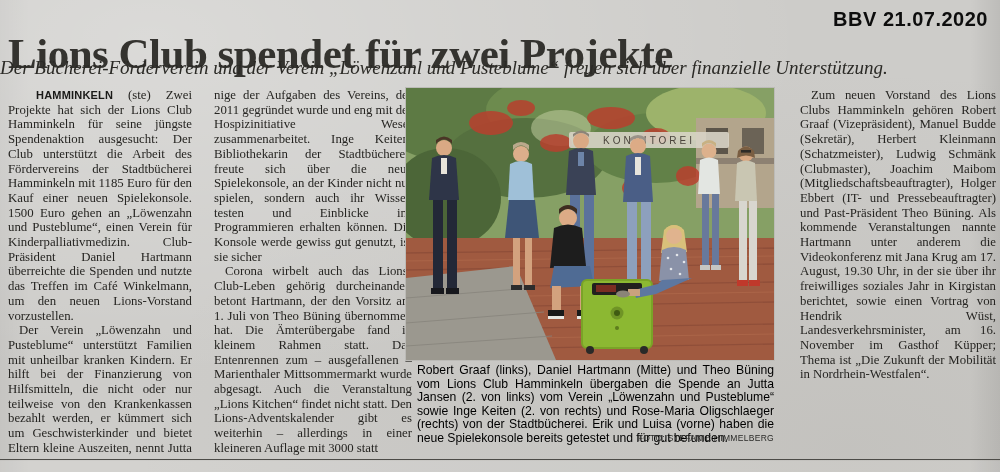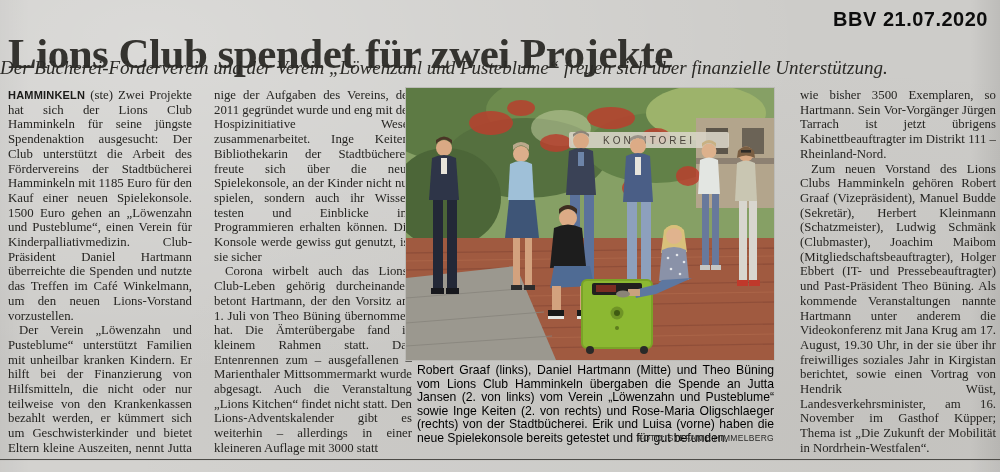--- a/index.html
+++ b/index.html
@@ -31,21 +31,21 @@
   .col-1{left:8px;width:184px;}
   .col-2{left:214px;width:198px;}
   .col-3{left:800px;width:196px;}
   .col p{
     margin:0;font-size:12.8px;line-height:14.7px;text-align:justify;
     word-spacing:-0.2px;hyphens:auto;-webkit-hyphens:auto;color:#262522;
   }
   .col p.indent{text-indent:11px;}
   .dateline{
     font-family:"Liberation Sans",sans-serif;font-weight:bold;
-    font-size:11px;letter-spacing:.2px;color:#1a1a18;
+    font-size:11px;letter-spacing:.2px;color:#1a1a18;margin-left:28px;
   }
   .figure{position:absolute;left:406px;top:88px;width:368px;}
   .photo{
     display:block;width:368px;height:272px;
     outline:1px solid #bcbbb7;background:#86a065;
   }
   .caption{
     margin:4px 0 0 11px;
     font-family:Liberation Sans, sans-serif;
     font-size:12.2px;line-height:13.5px;text-align:justify;
@@ -238,18 +238,17 @@
       <polygon points="256,192 286,190 250,206 230,210 228,202 252,196" fill="#5d77a0"></polygon>
       <rect x="222" y="201" width="12" height="7" fill="#caa27e"></rect>
       <ellipse cx="217" cy="206" rx="7" ry="3.5" fill="#8a8478"></ellipse>
     </g>
   </svg>
   <p class="caption">Robert Graaf (links), Daniel Hartmann (Mitte) und Theo Büning vom Lions Club Hamminkeln übergaben die Spende an Jutta Jansen (2. von links) vom Verein „Löwenzahn und Pusteblume“ sowie Inge Keiten (2. von rechts) und Rose-Maria Oligschlaeger (rechts) von der Stadtbücherei. Erik und Luisa (vorne) haben die neue Spielekonsole bereits getestet und für gut befunden.</p>
   <div class="photo-credit">FOTO: STEFANIE HIMMELBERG</div>
 </div>
 
 <div class="col col-3">
-  <p>wie bisher 3500 Exemplaren, so Hartmann. Sein Vor-Vorgänger Jürgen Tarrach ist jetzt übrigens Kabinettbeauftragter im Distrikt 111 – Rheinland-Nord.</p>
   <p class="indent">Zum neuen Vorstand des Lions Clubs Hamminkeln gehören Robert Graaf (Vizepräsident), Manuel Budde (Sekretär), Herbert Kleinmann (Schatzmeister), Ludwig Schmänk (Clubmaster), Joachim Maibom (Mitgliedschaftsbeauftragter), Holger Ebbert (IT- und Pressebeauftragter) und Past-Präsident Theo Büning. Als kommende Veranstaltungen nannte Hartmann unter anderem die Videokonferenz mit Jana Krug am 17. August, 19.30 Uhr, in der sie über ihr freiwilliges soziales Jahr in Kirgistan berichtet, sowie einen Vortrag von Hendrik Wüst, Landesverkehrsminister, am 16. November im Gasthof Küpper; Thema ist „Die Zukunft der Mobilität in Nordrhein-Westfalen“.</p>
 </div>
 
 <div class="bottom-rule"></div>
 <div class="bottom-strip"></div>
 
 </body></html>

